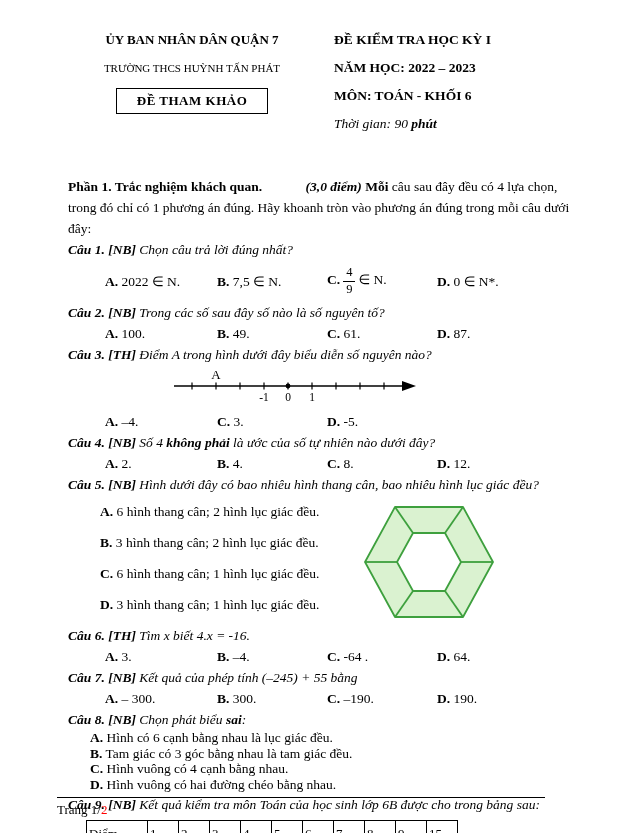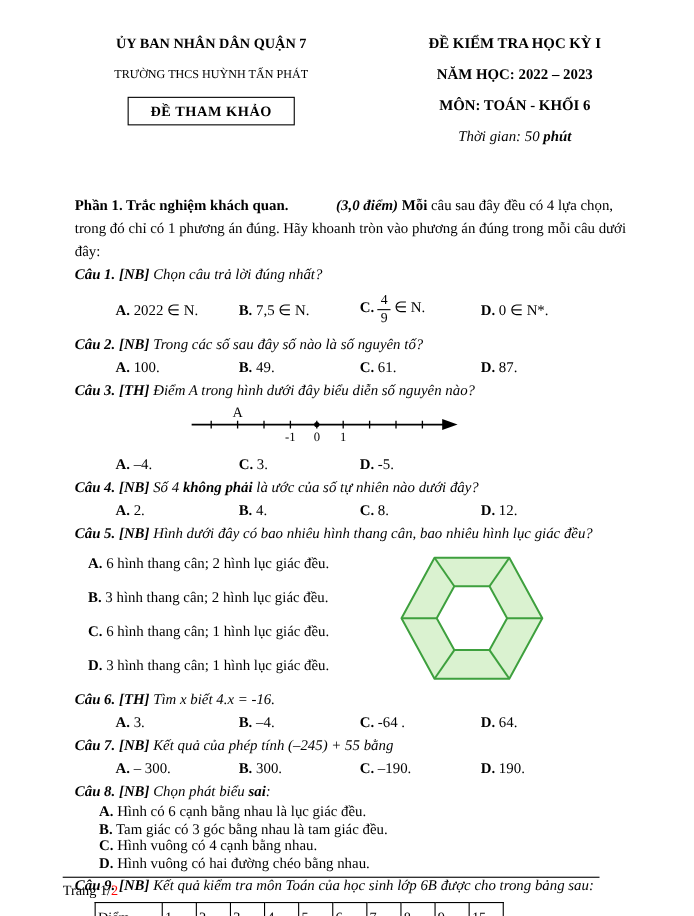--- a/index.html
+++ b/index.html
@@ -9,21 +9,21 @@
     font-family:"Liberation Serif", serif; font-size:13.5px;
     overflow:hidden;
   }
   
   .header { display:flex; padding:26px 0 0 58px; }
   .h-left { width:268px; text-align:center; }
   .h-left .l1 { font-weight:bold; font-size:13px; line-height:28px; }
   .h-left .l2 { font-weight:normal; font-size:11px; line-height:28px; }
   .h-box { display:inline-block; margin-top:6px; border:1.5px solid #000;
            padding:4px 20px; font-weight:bold; font-size:13px; letter-spacing:.5px; }
-  .h-right { width:268px; margin-left:8px; text-align:center; }
+  .h-right { width:268px; margin-left:8px; }
   .h-right .r { font-weight:bold; font-size:13.5px; line-height:28px; }
   .h-right .time { font-weight:normal; font-style:italic; font-size:13.5px; line-height:28px; }
   .h-right .time b { font-style:italic; }
   
   .main { padding:38px 48px 0 68px; }
   .intro { margin:0; line-height:21px; }
   .bi { font-weight:bold; font-style:italic;margin-left:40px; }
   .q { line-height:21px; margin:0;font-style:italic; }
   .lbl { font-weight:bold; }
   .opts4 { display:grid; grid-template-columns:112px 110px 110px auto;
@@ -31,21 +31,21 @@
   .opts4.tall { min-height:42px; align-items:center; }
   .ol { font-weight:bold; }
   .frac { display:inline-block; vertical-align:middle; text-align:center;
           line-height:1.05; font-size:12.5px; margin:0 3px; }
   .frac .fn { display:block; border-bottom:1px solid #000; padding:0 3px 1px; }
   .frac .fd { display:block; padding-top:1px; }
   
   .nline { margin:4px 0 2px 106px; }
   
   .q5row { display:flex; margin-top:6px; }
-  .q5opts { margin-left:12px; flex:1; }
+  .q5opts { margin-left:32px; flex:1; }
   .q5opts div { line-height:21px; margin-bottom:10px; }
   .q5fig { margin-right:88px; margin-top:2px; }
   
   .q8opts { margin-left:22px; }
   .q8opts div { line-height:15.5px; }
   
   .score-table { border-collapse:collapse; margin:5px 0 0 18px; }
   .score-table td { border:1.5px solid #000; height:25px; text-align:left;
                     font-size:13px; padding:0 2px; }
   .score-table td.c0 { width:56px; }
@@ -66,21 +66,21 @@
       <div class="l1">ỦY BAN NHÂN DÂN QUẬN 7</div>
       <div class="l2">TRƯỜNG THCS HUỲNH TẤN PHÁT</div>
       <div>
         <span class="h-box">ĐỀ THAM KHẢO</span>
       </div>
     </div>
     <div class="h-right">
       <div class="r">ĐỀ KIỂM TRA HỌC KỲ I</div>
       <div class="r">NĂM HỌC: 2022 – 2023</div>
       <div class="r">MÔN: TOÁN  - KHỐI 6</div>
-      <div class="time"><span>Thời gian: 50 </span><b>phút</b></div>
+      <div class="time"><span>Thời gian: 90 </span><b>phút</b></div>
     </div>
   </div>
 
   <div class="main">
 
     <p class="intro"><b>Phần 1. Trắc nghiệm khách quan. </b><span class="bi">(3,0 điểm)</span><b> Mỗi</b><span> câu sau đây đều có 4 lựa chọn, trong đó chỉ có 1 phương án đúng. Hãy khoanh tròn vào phương án đúng trong mỗi câu dưới đây:</span></p>
 
     <p class="q"><span class="lbl">Câu 1.</span> <span class="lbl">[NB]</span> <span>Chọn câu trả lời đúng nhất?</span></p>
     <div class="opts4 tall">
       <div><span class="ol">A.</span> <span>2022 ∈ N.</span></div>

